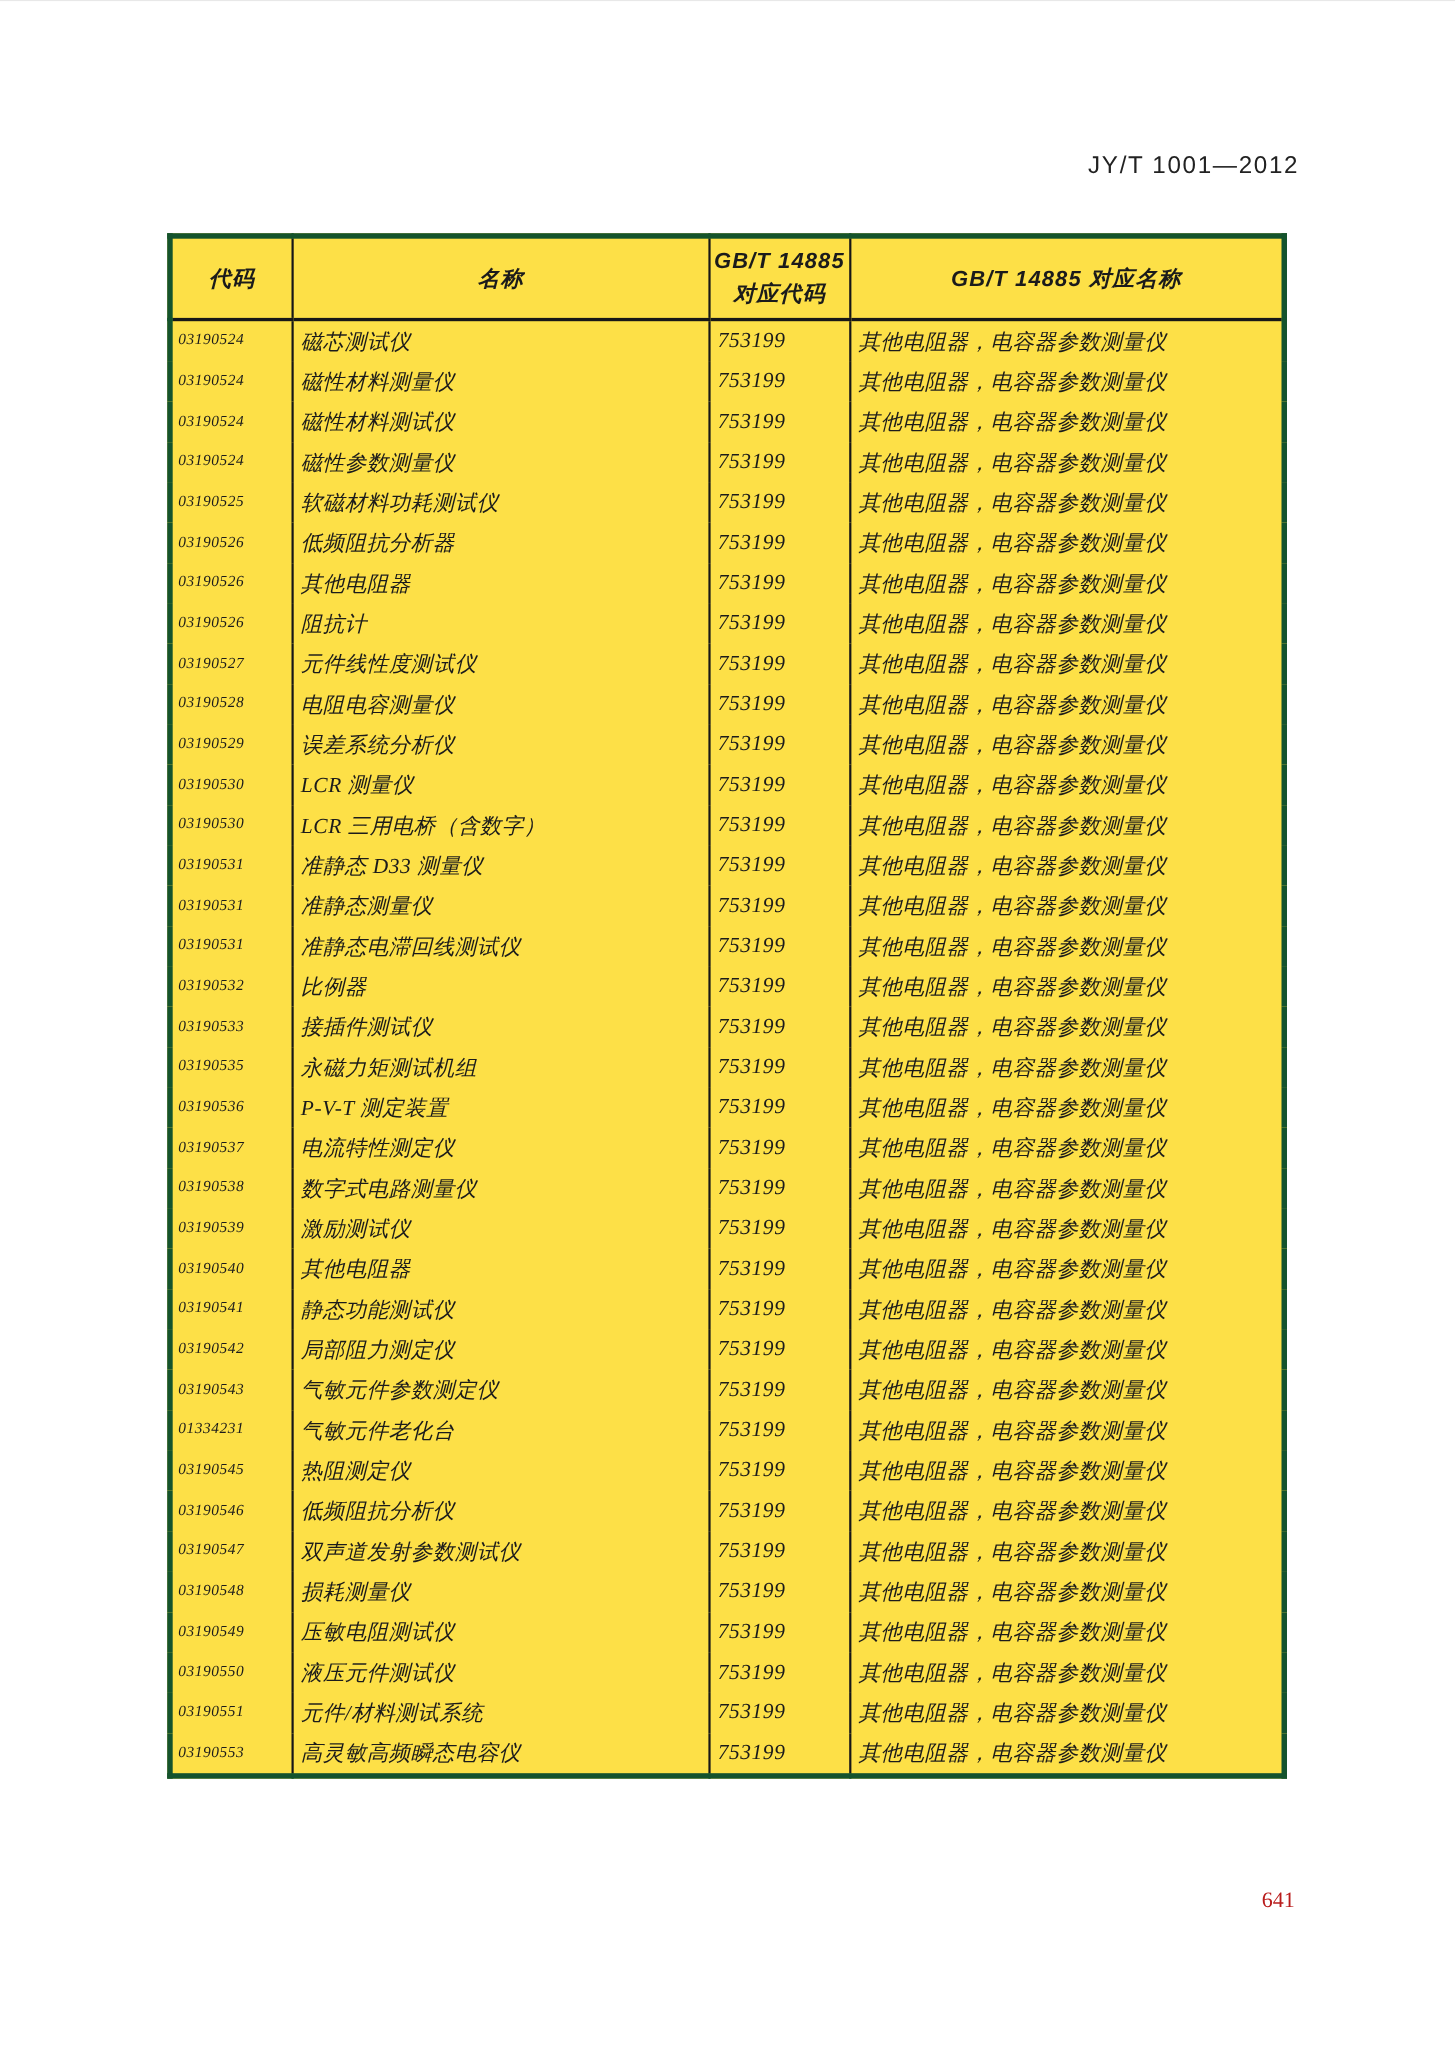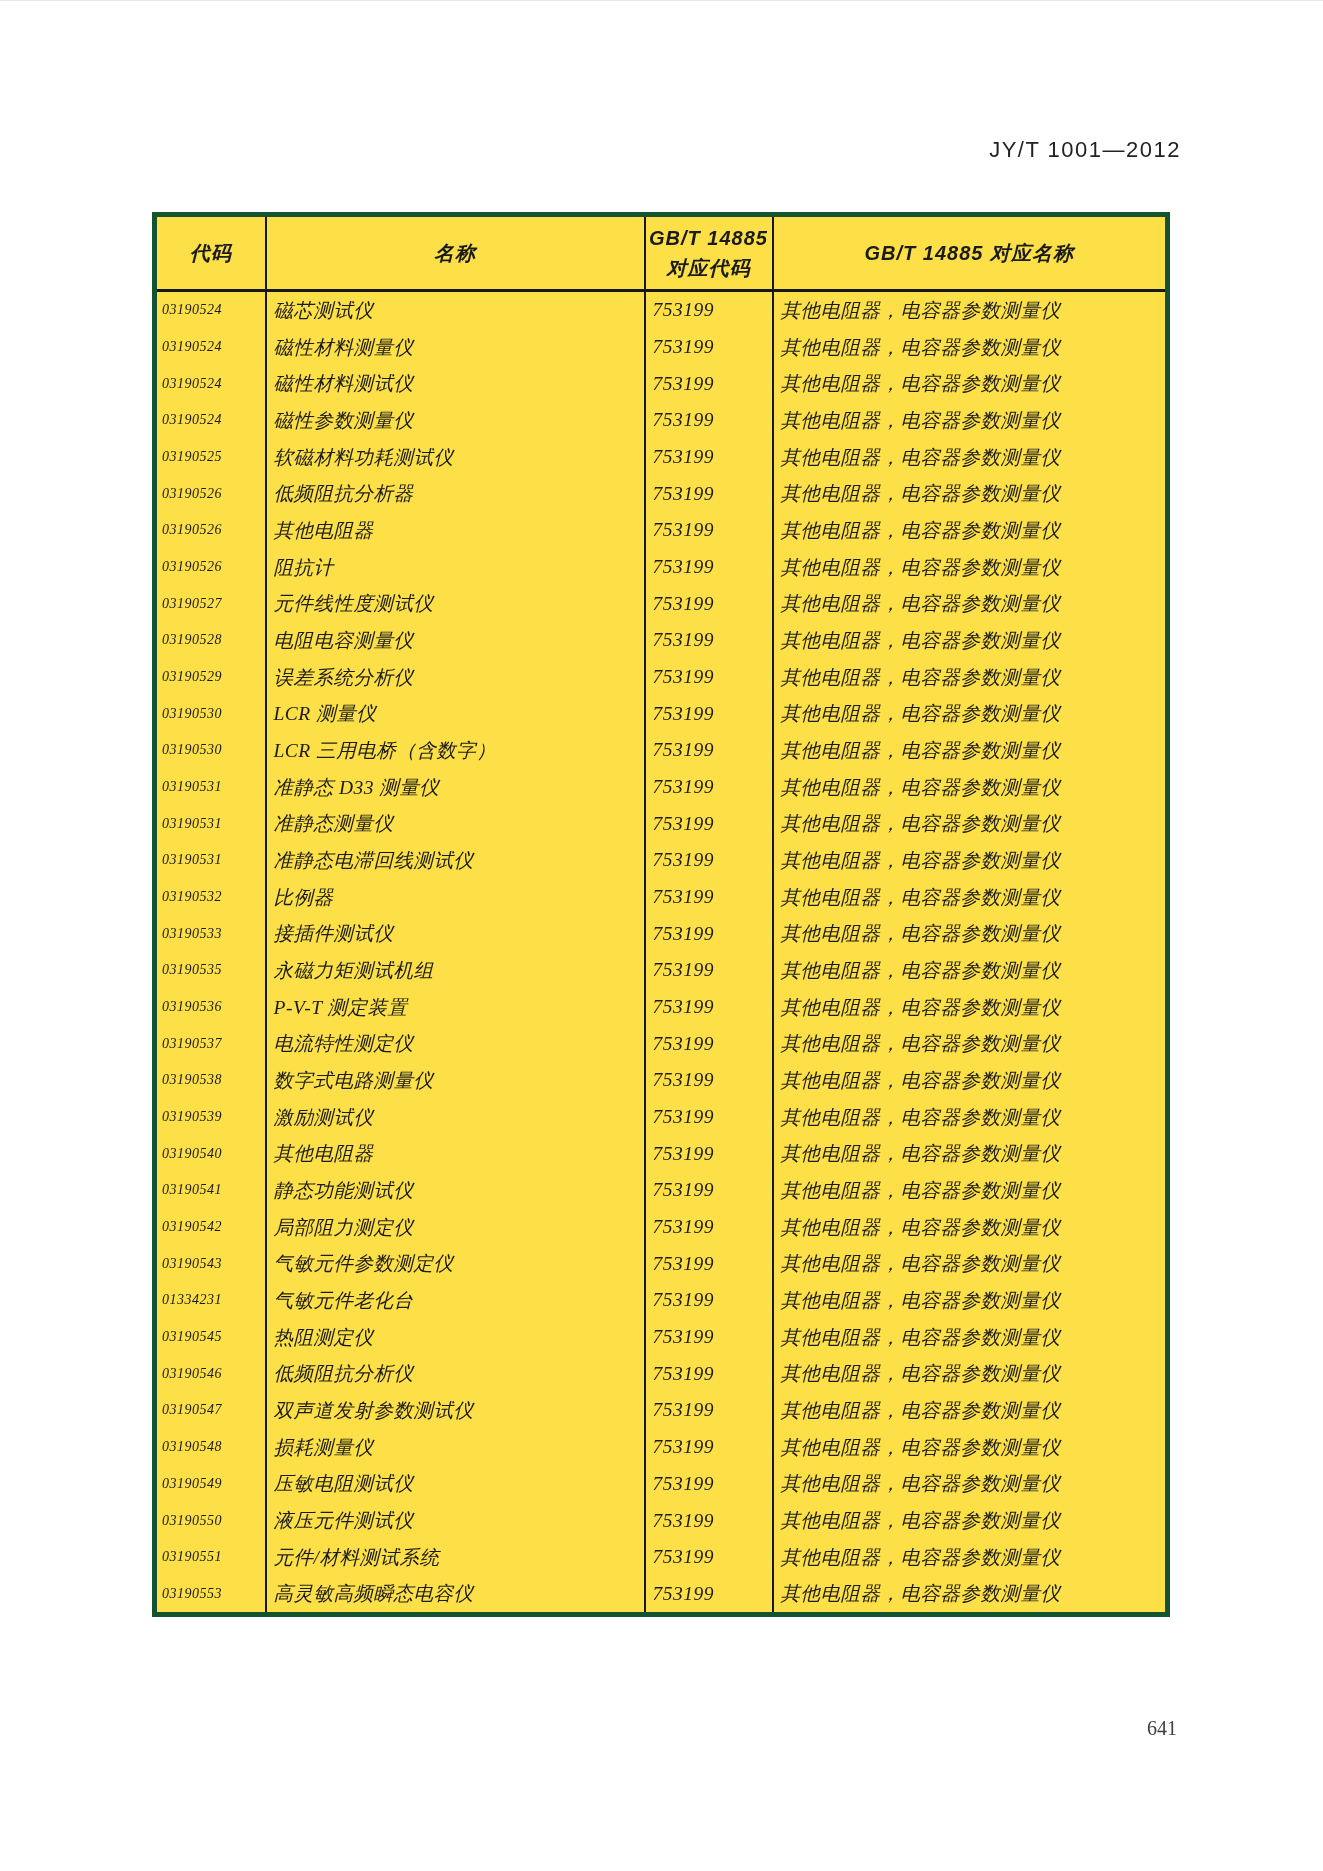--- a/index.html
+++ b/index.html
@@ -55,21 +55,21 @@
     white-space:nowrap;
     overflow:hidden;
     letter-spacing:0.5px;
   }
   .mapping-table tbody td.cell-code { padding-left:5px; font-size:14px; letter-spacing:0.5px; }
   .hline { display:block; line-height:1.5; }
   .page-number {
     position:absolute;
     top:1716px; right:146px;
     font-size:20px;
-    color:#404040;
+    color:#b91c1c;
   }
 </style>
 </head>
 <body>
 
 <div class="page">
 
   <div class="doc-header">JY/T 1001—2012</div>
 
   <table class="mapping-table">

